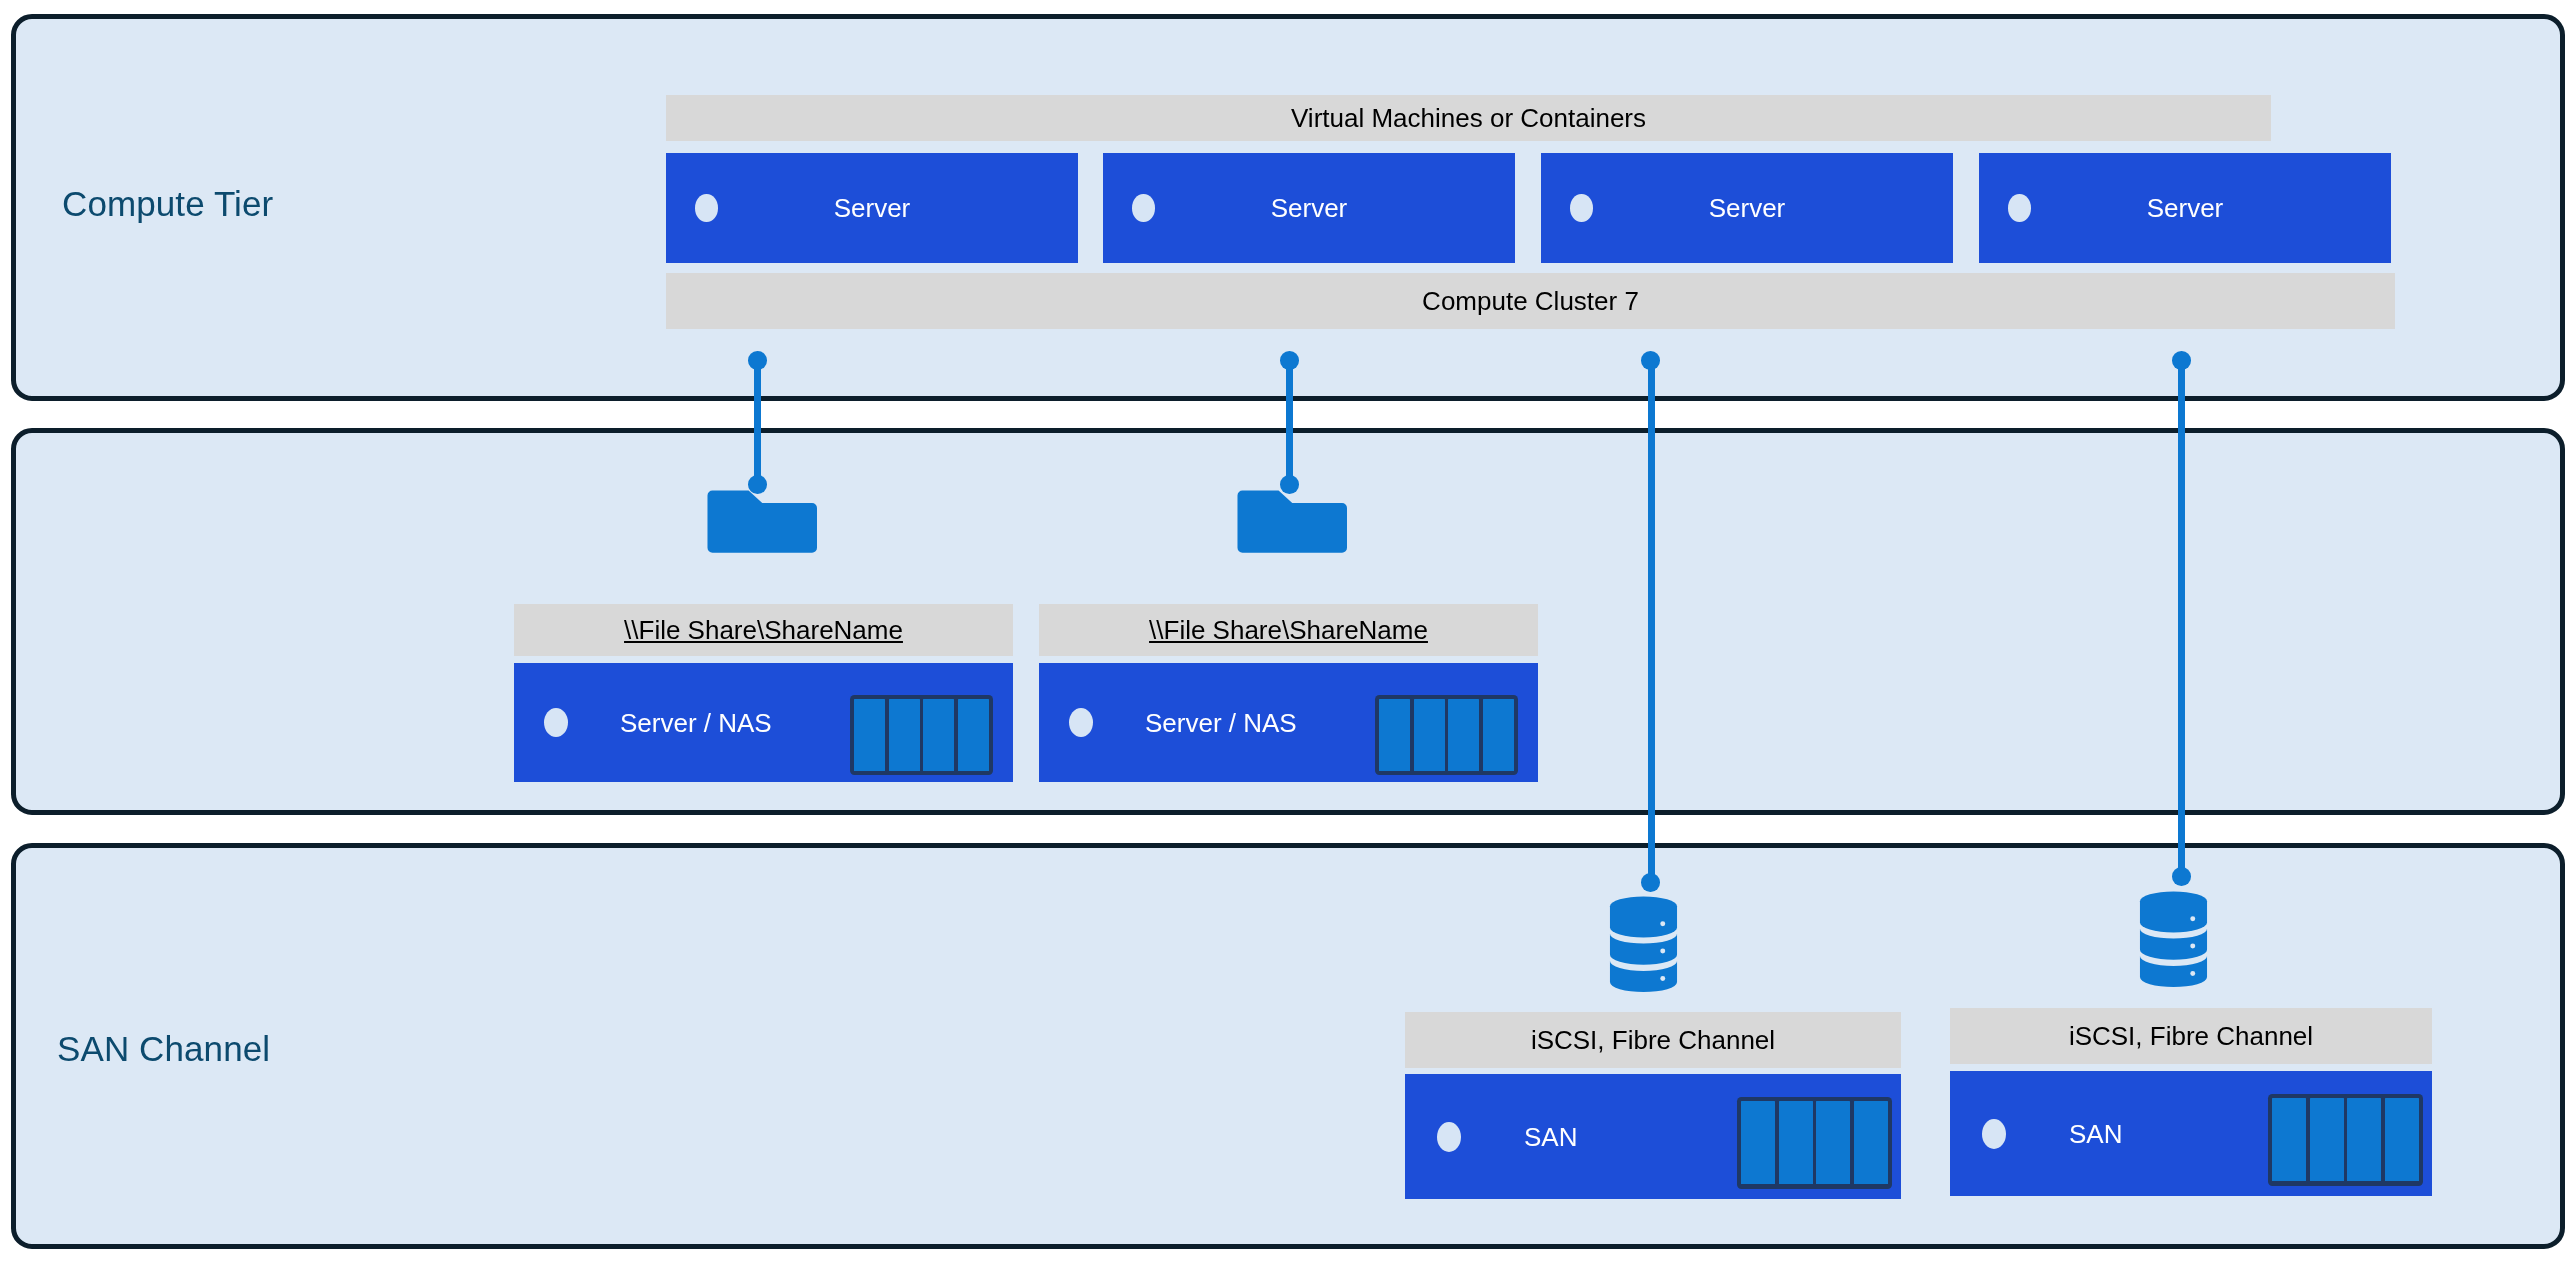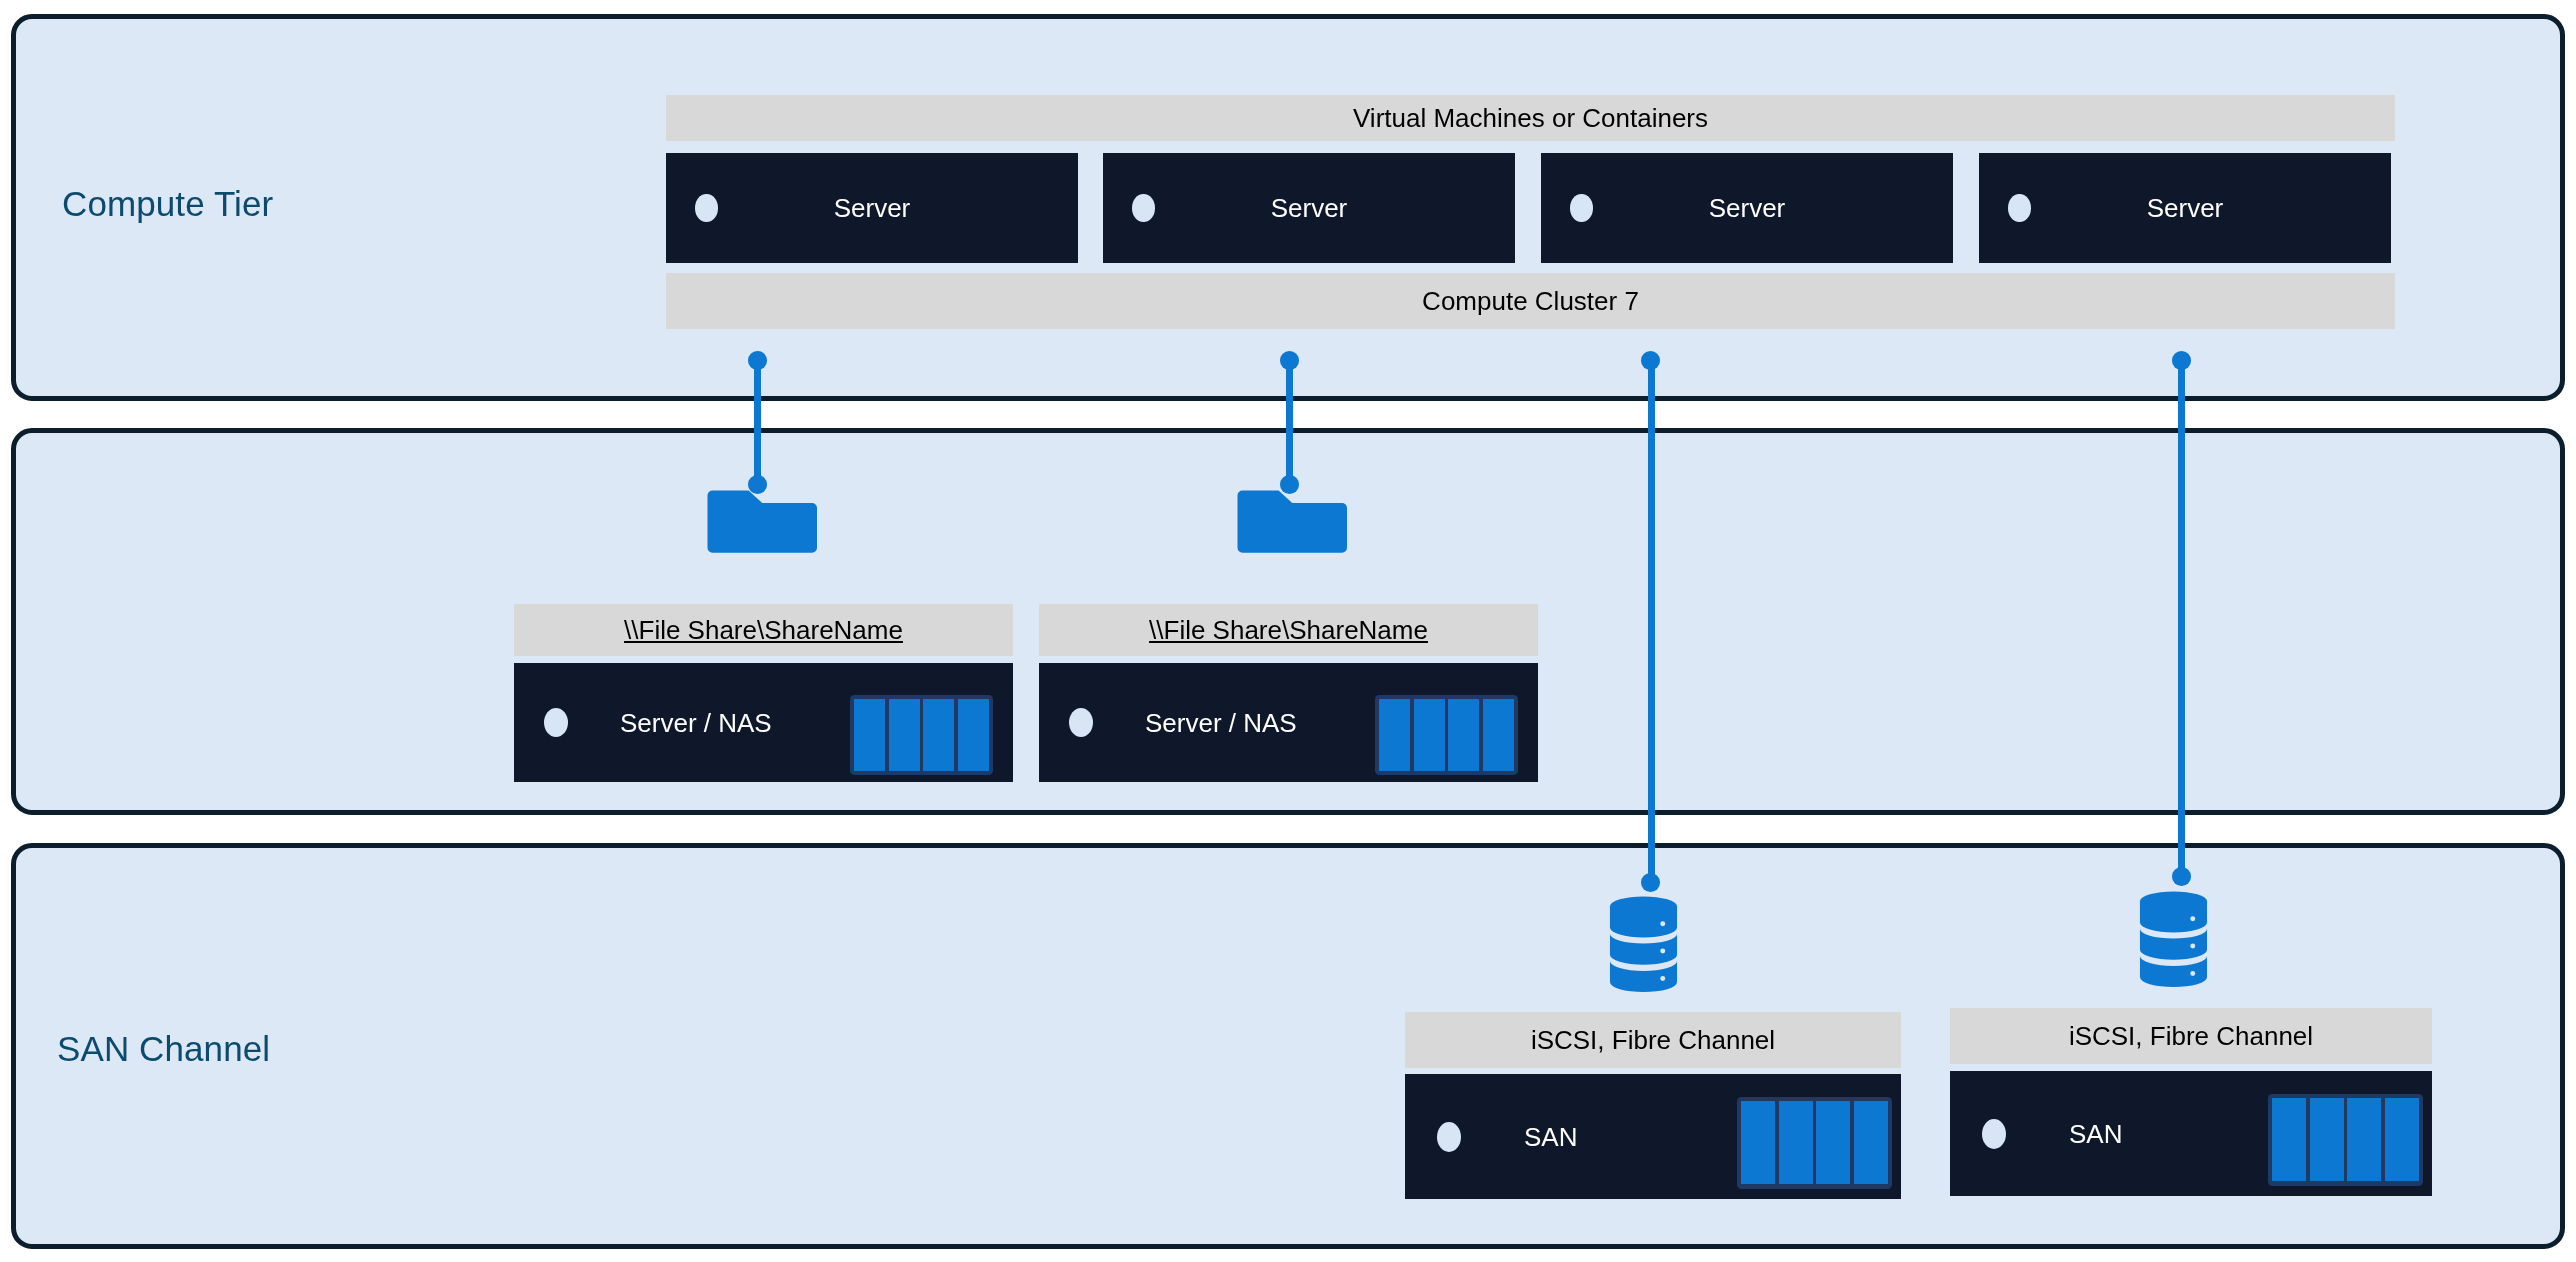--- a/index.html
+++ b/index.html
@@ -51,21 +51,21 @@
     display: flex;
     align-items: center;
     justify-content: center;
     box-sizing: border-box;
     white-space: pre;
   }
   .band.underline { text-decoration: underline; }
 
   .darkbox {
     position: absolute;
-    background: #0f172a;
+    background: #1d4ed8;
     box-sizing: border-box;
   }
   .darkbox .led {
     position: absolute;
     background: #d7e5f5;
     border-radius: 50%;
   }
   .darkbox .dev-label {
     position: absolute;
     color: #ffffff;
@@ -114,21 +114,21 @@
   .db-icon svg { display: block; width: 100%; height: 100%; }
 </style>
 </head>
 <body>
 
 <div id="stage">
 
   <div class="tier" id="tier-compute"></div>
   <div class="tier-label" id="label-compute">Compute Tier</div>
 
-  <div class="band" style="left:666px; top:95px; width:1729px; height:46px;">Virtual Machines or Containers</div>
+  <div class="band" style="left:666px; top:95px; width:1605px; height:46px;">Virtual Machines or Containers</div>
 
   <div class="darkbox" style="left:666px; top:153px; width:412px; height:110px;">
     <div class="led" style="left:29px; top:50%; margin-top:-13.7px; width:22.5px; height:27.5px;"></div>
     <div class="dev-label" style="left:0; width:100%; text-align:center;">Server</div>
   </div>
 
   <div class="darkbox" style="left:1103px; top:153px; width:412px; height:110px;">
     <div class="led" style="left:29px; top:50%; margin-top:-13.7px; width:22.5px; height:27.5px;"></div>
     <div class="dev-label" style="left:0; width:100%; text-align:center;">Server</div>
   </div>

